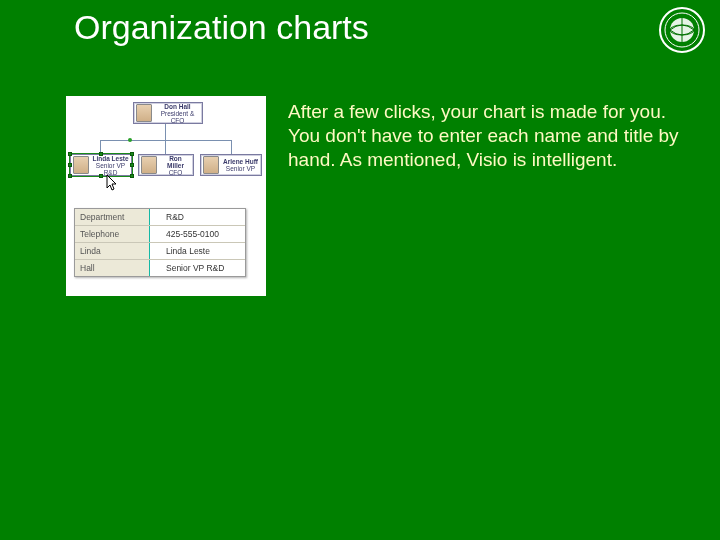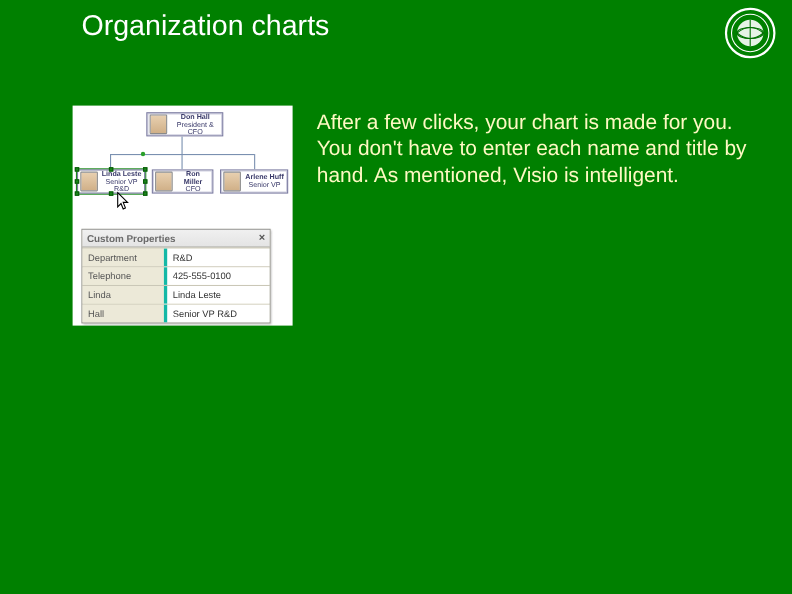--- a/index.html
+++ b/index.html
@@ -15,21 +15,21 @@
   }
   .slide {
     width: 720px;
     height: 540px;
     position: relative;
   }
   .title {
     position: absolute;
     top: 8px;
     left: 74px;
-    font-size: 26px;
+    font-size: 34px;
     color: #fff;
   }
   .logo {
     position: absolute;
     top: 6px;
     right: 14px;
     width: 48px;
     height: 48px;
   }
   .logo svg { width: 48px; height: 48px; }
@@ -114,25 +114,25 @@
   .propwin .row:first-of-type { border-top: none; }
   .propwin .row .lbl {
     width: 64px;
     padding: 3px 5px;
     color: #555;
     background: #ece9d8;
     font-size: 8.5px;
   }
   .propwin .row .val {
     flex: 1;
-    padding: 3px 5px;
+    padding: 3px 16px;
     background: #fff;
     font-size: 8.5px;
     color: #333;
-    border-left: 3px solid #14b8a6;
+    border-left: 1px solid #14b8a6;
   }
 
   .body-text {
     position: absolute;
     top: 100px;
     left: 288px;
     width: 400px;
     font-size: 19px;
     line-height: 1.25;
     color: #fef9c3;
@@ -220,24 +220,20 @@
       </div>
     </div>
 
     <div class="cursor" style="left:40px; top:78px;">
       <svg width="14" height="18" viewBox="0 0 14 18">
         <path d="M1 1 L1 14 L4 11 L6 16 L8 15 L6 10 L10 10 Z" fill="#fff" stroke="#000" stroke-width="1"></path>
       </svg>
     </div>
 
     <div class="propwin">
-      <div class="titlebar">
-        <span>Custom Properties</span>
-        <span class="x">×</span>
-      </div>
       <div class="row">
         <div class="lbl">Department</div>
         <div class="val">R&amp;D</div>
       </div>
       <div class="row">
         <div class="lbl">Telephone</div>
         <div class="val">425-555-0100</div>
       </div>
       <div class="row">
         <div class="lbl">Linda</div>

